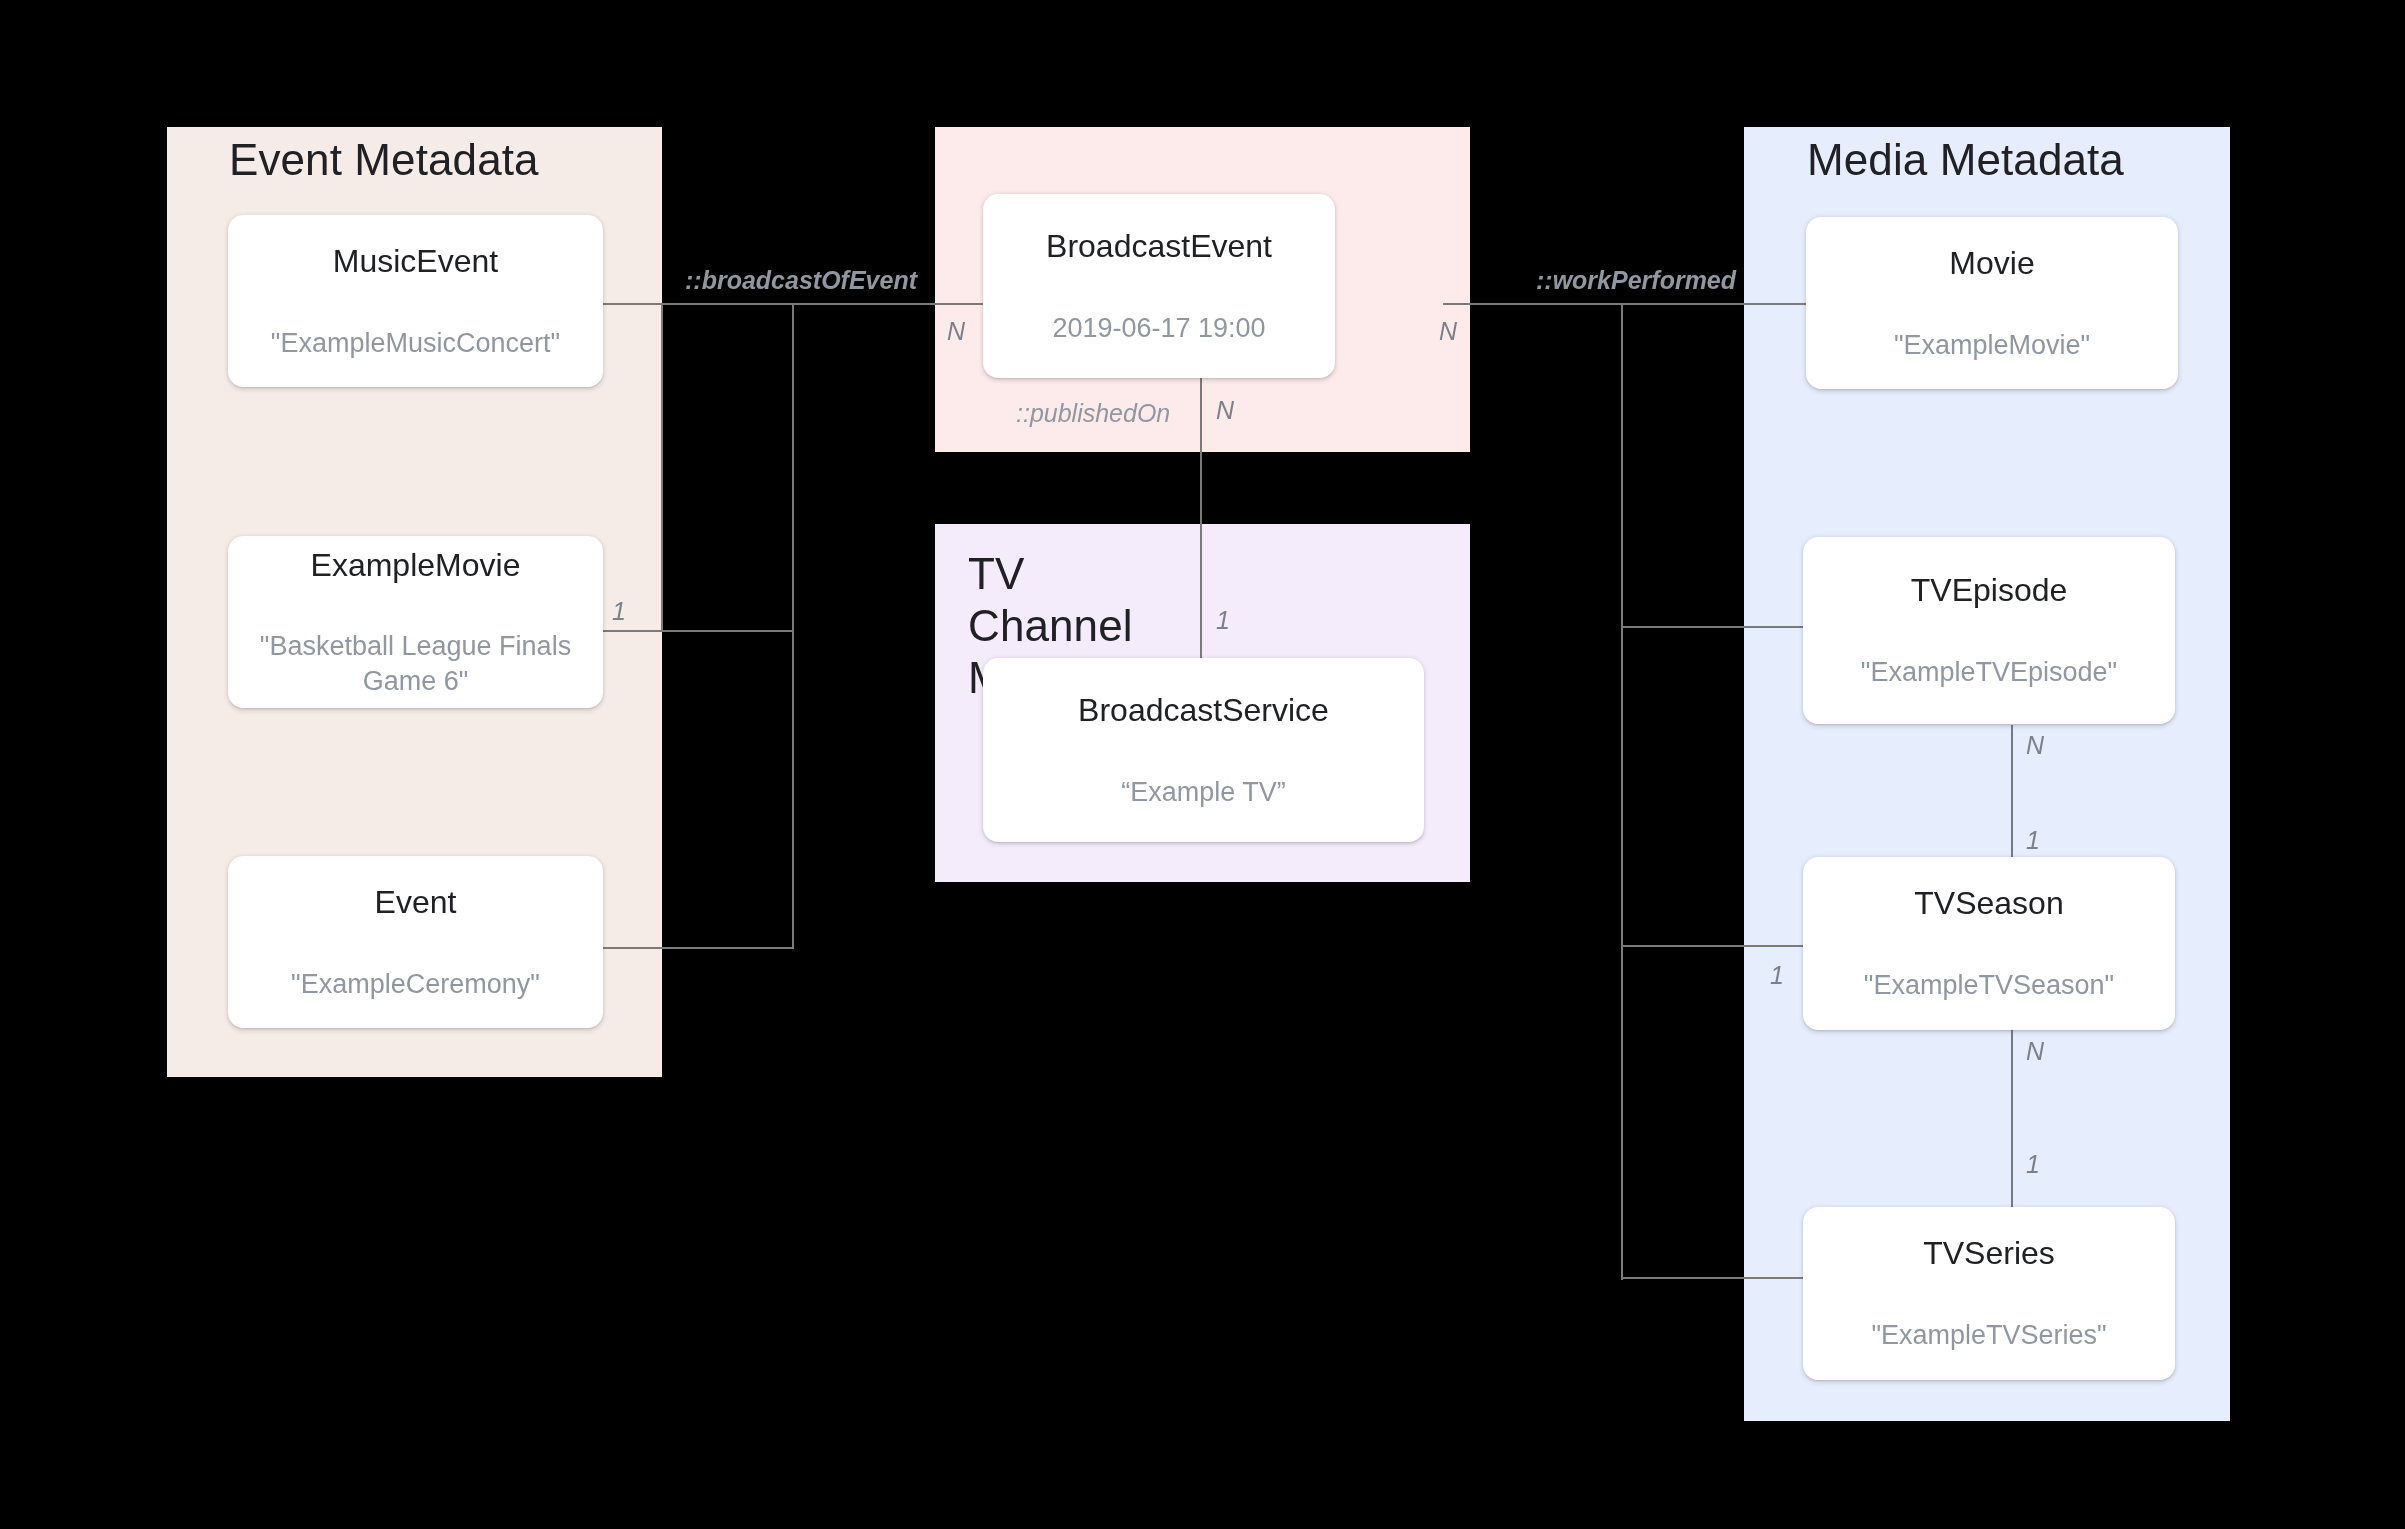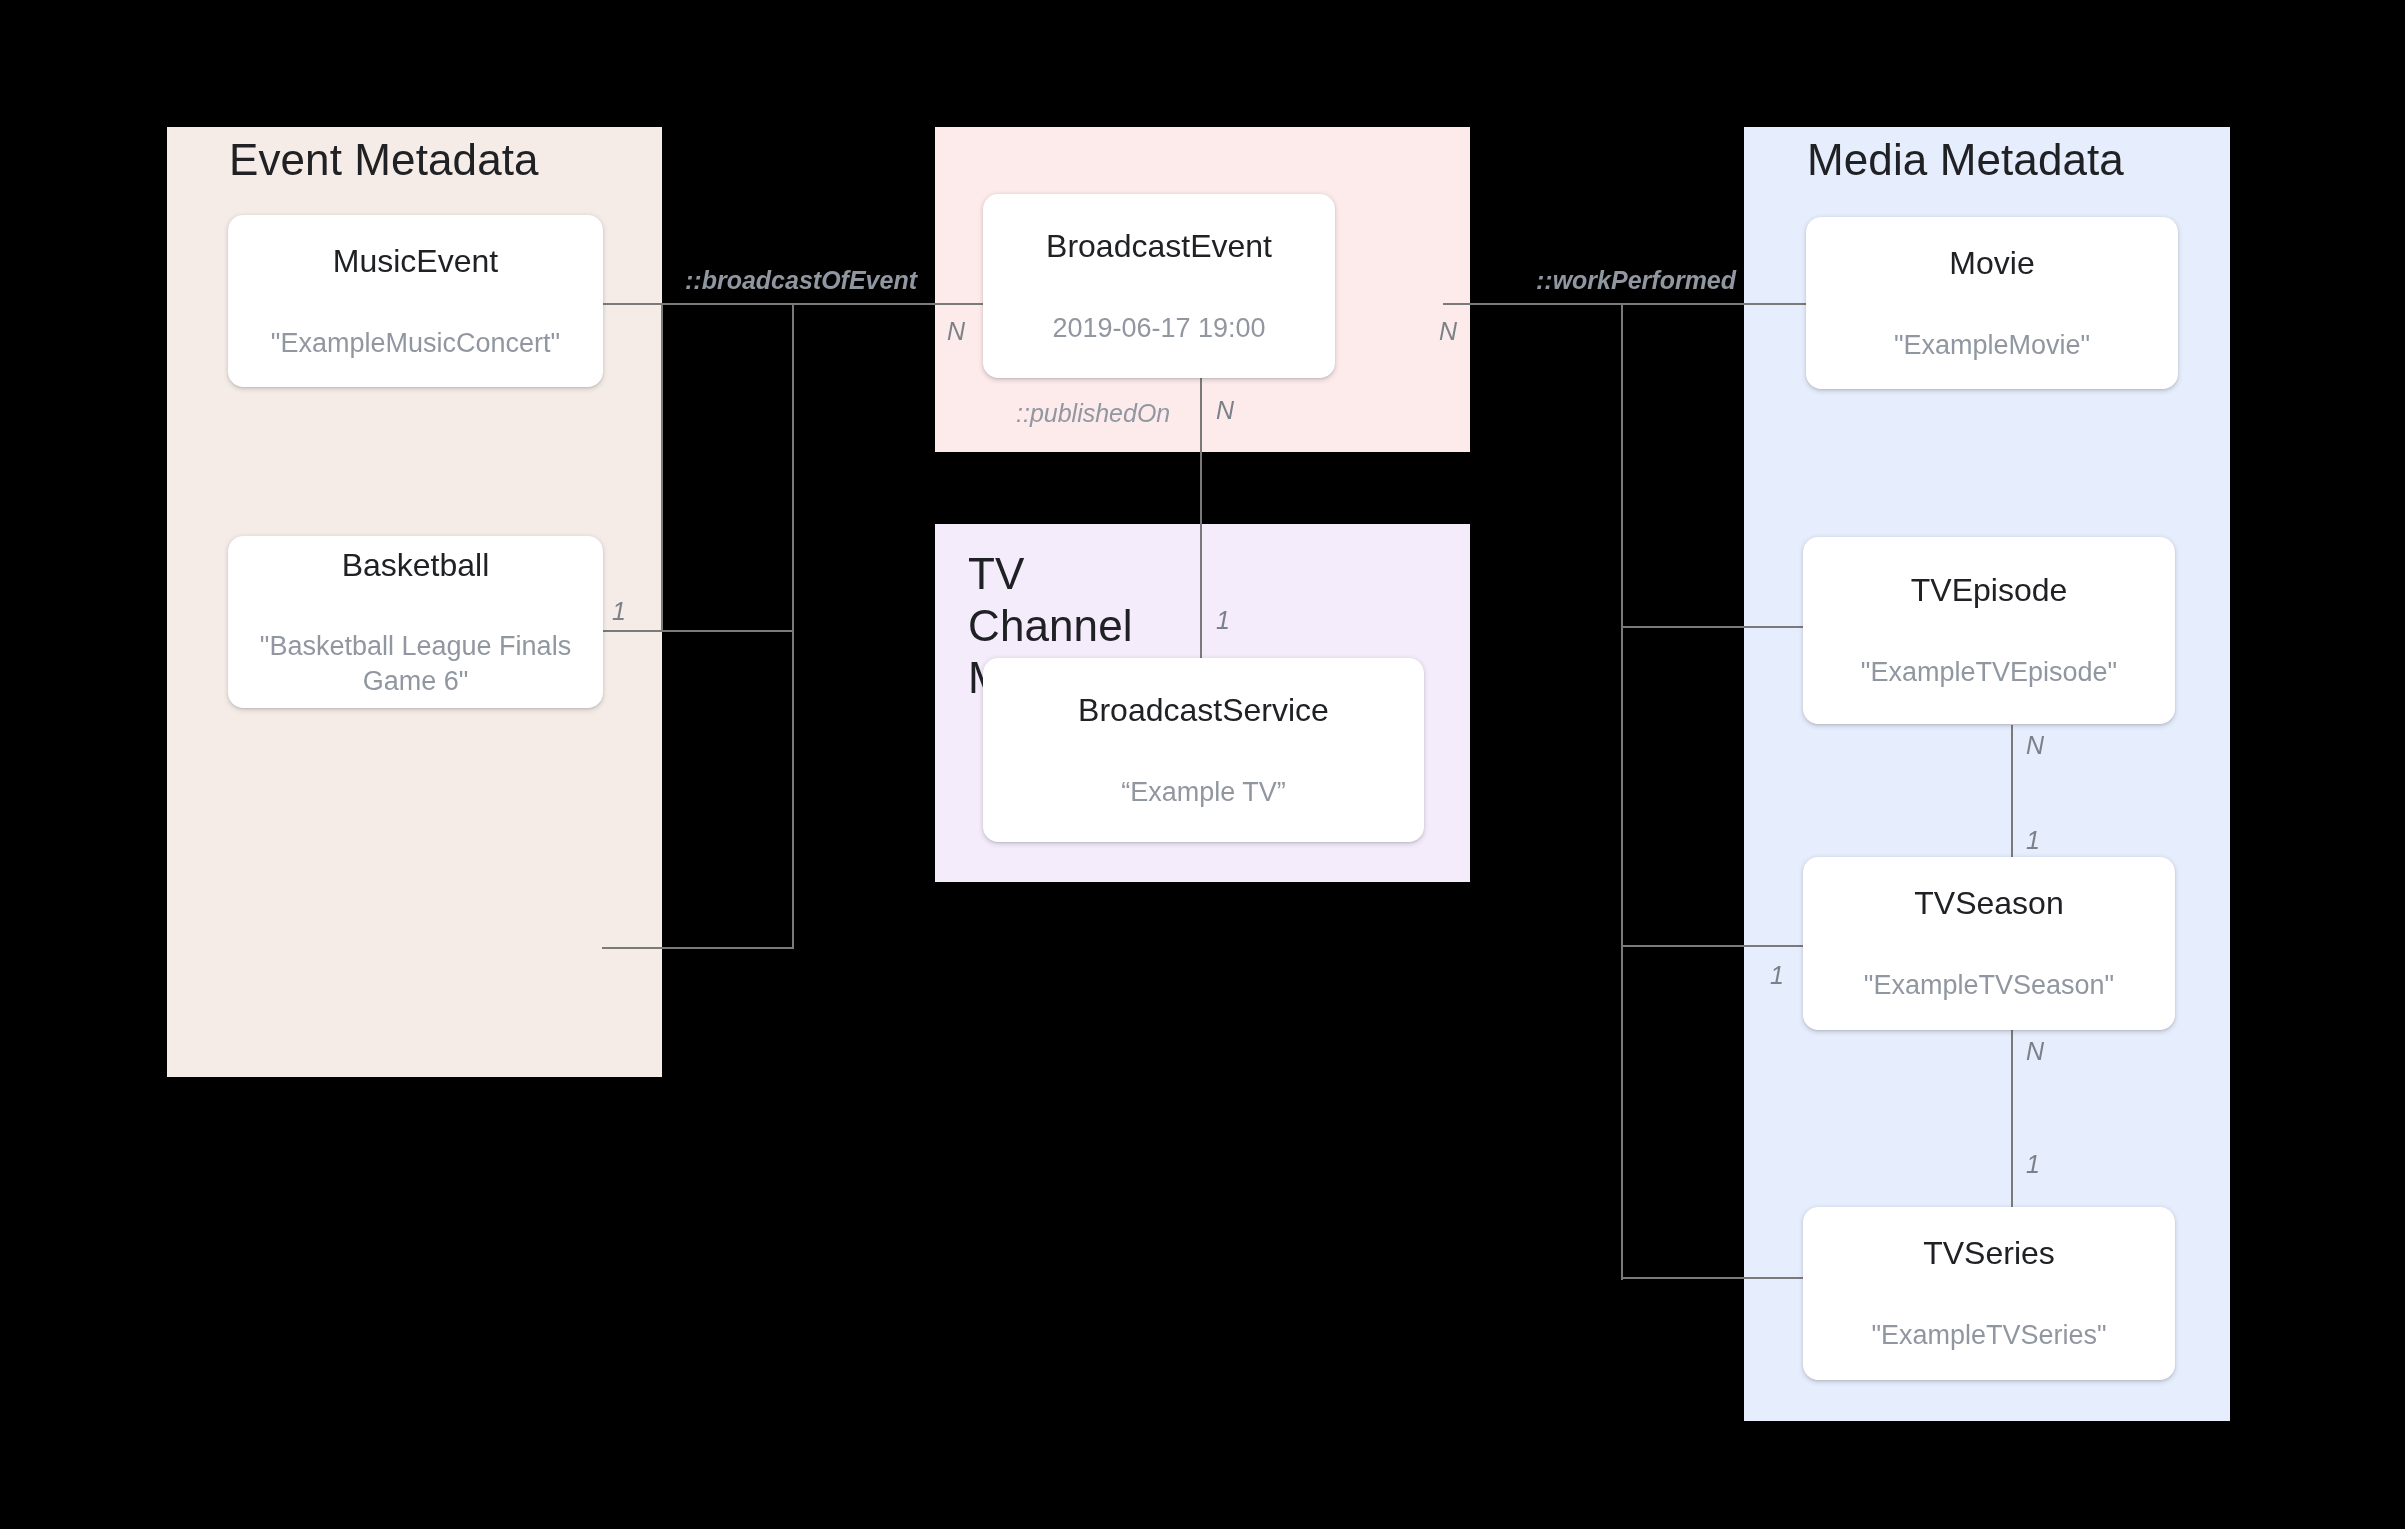--- a/index.html
+++ b/index.html
@@ -137,24 +137,28 @@
 Metadata</div>
 
   <div class="panel-title" style="left:1807px; top:134px;">Media Metadata</div>
 
   <div class="node" style="left:228px; top:215px; width:375px; height:172px;">
     <div class="node-type">MusicEvent</div>
     <div class="node-value">"ExampleMusicConcert"</div>
   </div>
 
   <div class="node" style="left:228px; top:536px; width:375px; height:172px;">
-    <div class="node-type">Basketball</div>
+    <div class="node-type">ExampleMovie</div>
     <div class="node-value" style="max-width:315px;">"Basketball League Finals Game 6"</div>
   </div>
 
+  <div class="node" style="left:228px; top:856px; width:375px; height:172px;">
+    <div class="node-type">Event</div>
+    <div class="node-value">"ExampleCeremony"</div>
+  </div>
 
   <div class="node" style="left:983px; top:194px; width:352px; height:184px;">
     <div class="node-type">BroadcastEvent</div>
     <div class="node-value">2019-06-17 19:00</div>
   </div>
 
   <div class="node" style="left:1806px; top:217px; width:372px; height:172px;">
     <div class="node-type">Movie</div>
     <div class="node-value">"ExampleMovie"</div>
   </div>

